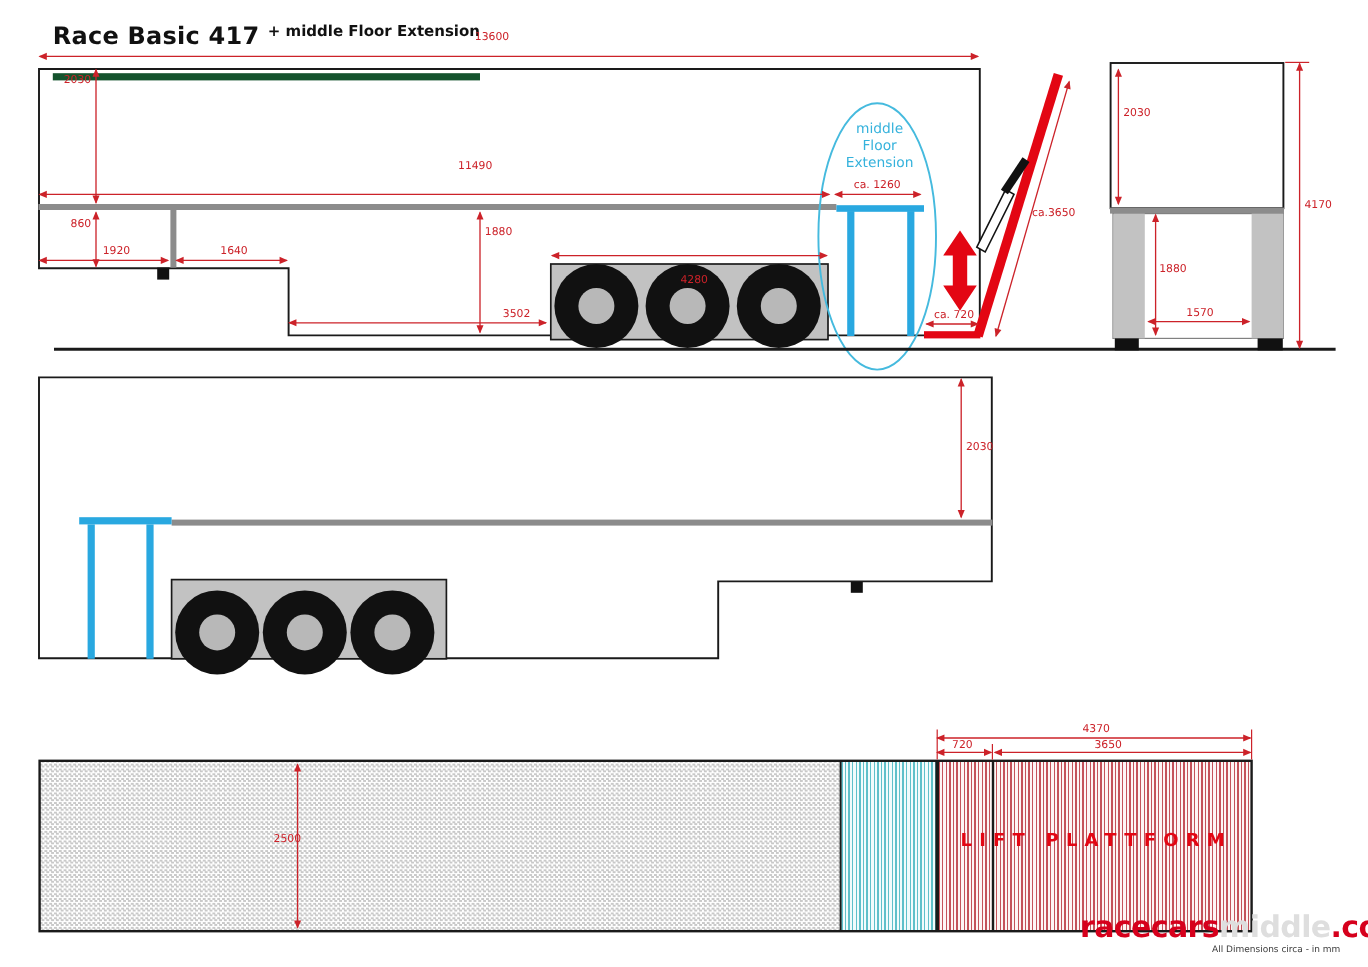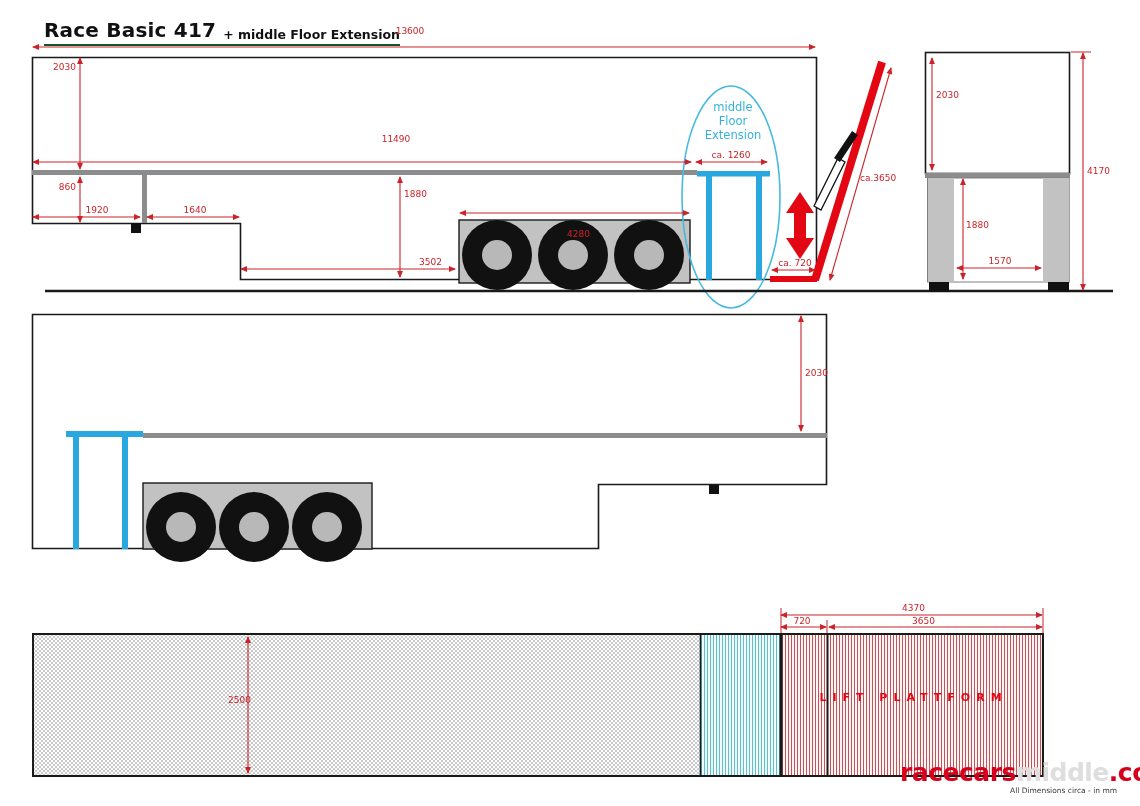--- a/index.html
+++ b/index.html
@@ -3,36 +3,36 @@
 <meta charset="utf-8">
 <style>
   html,body{margin:0;padding:0;background:#fff;}
   .canvas{position:relative;width:1140px;height:806px;background:#fff;overflow:hidden;
           font-family:"DejaVu Sans","Liberation Sans",sans-serif;}
   .lbl{position:absolute;font-size:9px;color:#cc2229;white-space:nowrap;line-height:1.15;}
   .ctr{text-align:center;}
   .rgt{text-align:right;}
   .callout{position:absolute;left:694px;top:100px;width:78px;text-align:center;
            font-size:11.5px;color:#35b2dc;white-space:pre-line;line-height:1.22;}
-  .titlebox{position:absolute;left:44px;top:18px;display:inline-flex;align-items:flex-end;gap:7px;
-            border-bottom:2px solid #14532d;padding-bottom:2px;}
+  .titlebox{position:absolute;left:44px;top:18px;display:inline-flex;align-items:flex-start;gap:7px;
+            border-bottom:6px solid #14532d;padding-bottom:19px;}
   .title-main{font-size:20px;font-weight:bold;color:#111;letter-spacing:0.2px;}
   .title-suffix{font-size:12.5px;font-weight:bold;color:#111;}
   .pattern{position:absolute;}
   .hatch-checker{left:33px;top:634px;width:667px;height:142px;
       background-image:repeating-conic-gradient(#c9c9c9 0% 25%, #ffffff 0% 50%);
       background-size:4px 4px;}
   .hatch-cyan{left:701px;top:634px;width:79px;height:142px;background:#f2fbfc;
       background-image:repeating-linear-gradient(90deg,#5fc0ca 0 1.2px,rgba(0,0,0,0) 1.2px 3px);}
   .hatch-red{left:782px;top:634px;width:261px;height:142px;background:#fdf4f4;
       background-image:repeating-linear-gradient(90deg,#c4525a 0 1.2px,rgba(0,0,0,0) 1.2px 3px);}
   svg.overlay{position:absolute;left:0;top:0;z-index:2;}
   .textlayer span.lbl, .callout, .liftlabel, .brand, .note{z-index:3;}
   .liftlabel{position:absolute;left:783px;top:691px;width:261px;text-align:center;
-      font-size:11px;font-weight:bold;color:#e30613;letter-spacing:6px;white-space:nowrap;}
+      font-size:15px;font-weight:bold;color:#e30613;letter-spacing:6px;white-space:nowrap;}
   .brand{position:absolute;left:900px;top:760px;display:flex;align-items:baseline;
       font-weight:800;font-size:25px;letter-spacing:-0.5px;line-height:1;}
   .brand .b-main{color:#d6001c;}
   .brand .b-mid{color:#dedede;}
   .brand .b-tld{color:#d6001c;}
   .note{position:absolute;left:1010px;top:786px;font-size:7.5px;color:#3a3a3a;white-space:nowrap;}
   .dim{stroke:#cc2229;stroke-width:1.1;fill:none;
        marker-start:url(#arw);marker-end:url(#arw);}
   .tick{stroke:#cc2229;stroke-width:1;fill:none;}
 </style>

